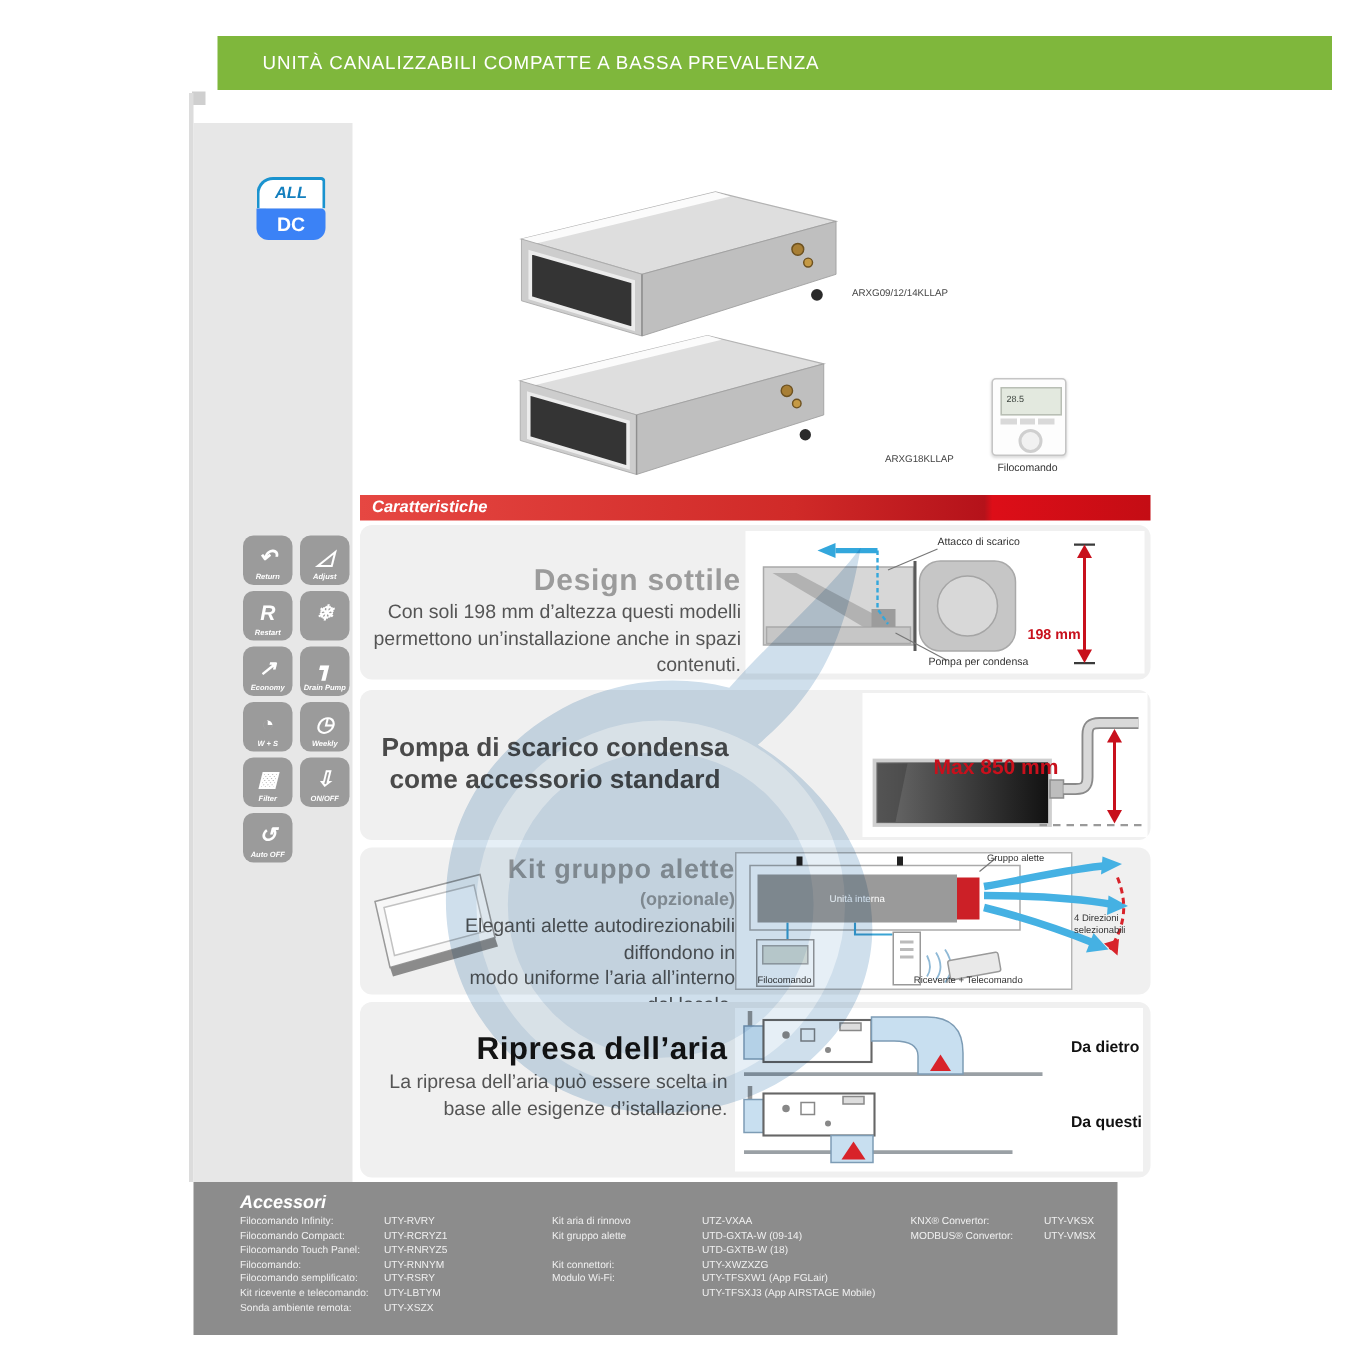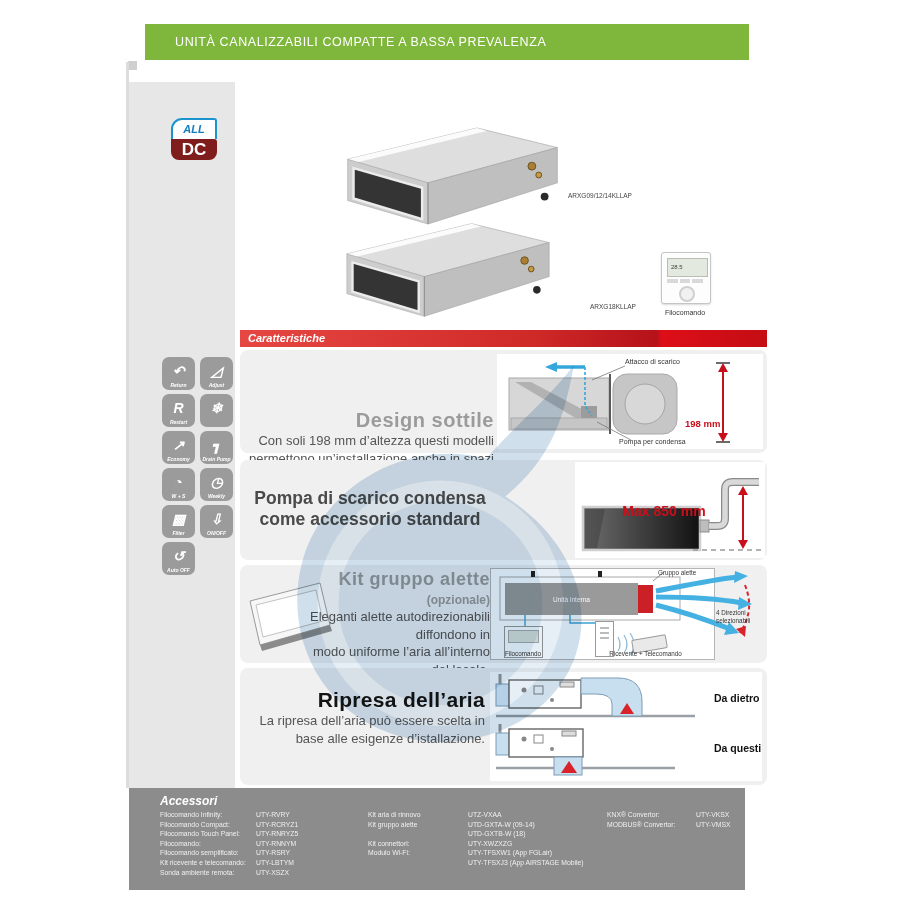--- a/index.html
+++ b/index.html
@@ -2,36 +2,36 @@
 <html><head>
 <meta charset="utf-8">
 <style>
   html,body{margin:0;padding:0;background:#fff;}
   #page{position:relative;width:900px;height:900px;background:#ffffff;overflow:hidden;
         font-family:"Liberation Sans",sans-serif;color:#333;}
   .abs{position:absolute;}
   .preline{white-space:pre-line;}
 
   
-  #green-bar{left:145px;top:24px;width:604px;height:36px;background:#7fb73c;
+  #green-bar{left:145px;top:24px;width:743px;height:36px;background:#7fb73c;
     color:#fff;font-size:12.5px;letter-spacing:.6px;line-height:36px;padding-left:30px;box-sizing:border-box;}
   #corner-sq{left:128px;top:61px;width:9px;height:9px;background:#cfcfcf;}
   #left-edge{left:126px;top:62px;width:3px;height:726px;background:#dcdcdc;}
 
   
   #models-title{left:240px;top:90px;width:528px;font-size:15.5px;font-weight:bold;color:#111;}
 
   
   #left-strip{left:129px;top:82px;width:106px;height:706px;background:#e7e7e7;}
   #alldc{left:171px;top:118px;width:46px;height:44px;}
   #alldc .top{height:19px;background:#fff;border:2px solid #1a93cf;border-bottom:none;
     border-radius:11px 3px 0 0;color:#137fbe;font-weight:bold;font-style:italic;
     font-size:11px;text-align:center;line-height:19px;}
-  #alldc .bot{height:21px;background:#7f1d1d;border-radius:0 3px 8px 8px;color:#fff;
-    font-weight:bold;font-size:17px;text-align:center;line-height:21px;}
+  #alldc .bot{height:21px;background:#3b82f6;border-radius:0 3px 8px 8px;color:#fff;
+    font-weight:bold;font-size:13px;text-align:center;line-height:21px;}
 
   
   #icon-grid{left:162px;top:357px;display:grid;grid-template-columns:33px 33px;gap:4px 5px;}
   .fticon{width:33px;height:33px;background:#9b9b9b;border-radius:7px;color:#fff;
     position:relative;display:flex;align-items:center;justify-content:center;}
   .fticon .g{font-size:14px;line-height:1;margin-top:-6px;font-weight:bold;font-style:italic;}
   .fticon .l{position:absolute;bottom:2px;left:0;width:100%;text-align:center;
     font-size:5px;font-style:italic;font-weight:bold;letter-spacing:0;}
 
   
@@ -61,21 +61,21 @@
   #row-pump{top:460px;height:100px;}
   #row-alette{top:565px;height:98px;}
   #row-ripresa{top:668px;height:117px;}
   .panel{position:absolute;background:#fff;}
   .sec-title-gray{font-weight:bold;color:#9b9b9b;letter-spacing:.5px;}
   .sec-desc{font-size:13px;color:#555;line-height:1.35;text-align:right;}
   .dlabel{font-size:7px;color:#333;}
   .red-dim{color:#c8101c;font-weight:bold;margin-top:24px;}
 
   
-  #design-text{left:6px;top:26px;width:248px;text-align:right;margin-top:33px;}
+  #design-text{left:6px;top:26px;width:248px;text-align:right;}
   #design-text .t{font-size:20px;}
   #design-panel{left:257px;top:4px;width:266px;height:95px;}
   #lbl-attacco{left:128px;top:4px;}
   #lbl-pompa{left:122px;top:84px;}
   #lbl-198{left:188px;top:40px;font-size:9.5px;}
 
   
   #pump-title{left:12px;top:28px;width:236px;text-align:center;font-size:17.5px;font-weight:bold;color:#4a4a4a;line-height:1.2;}
   #pump-panel{left:335px;top:2px;width:190px;height:96px;}
   #lbl-max{left:30px;top:17px;width:118px;text-align:center;font-size:14px;}

